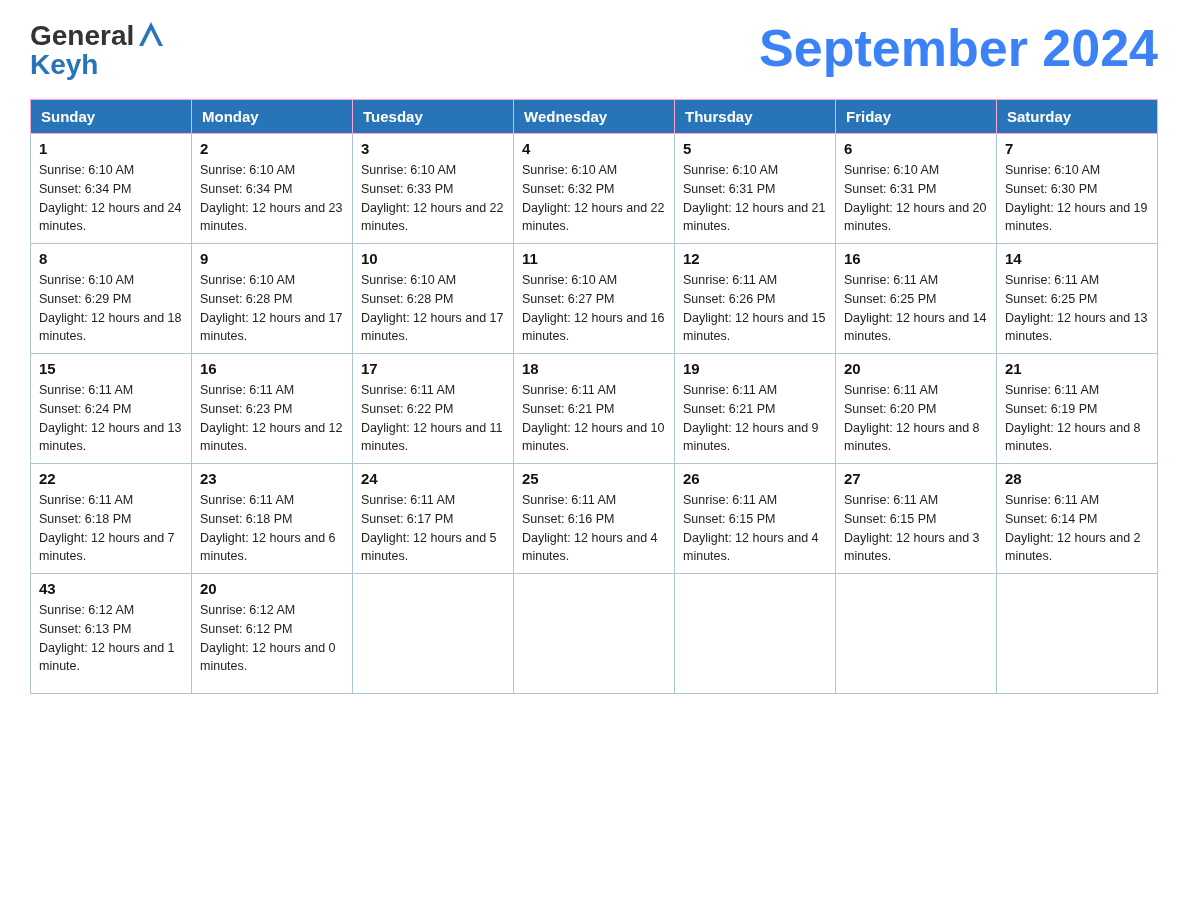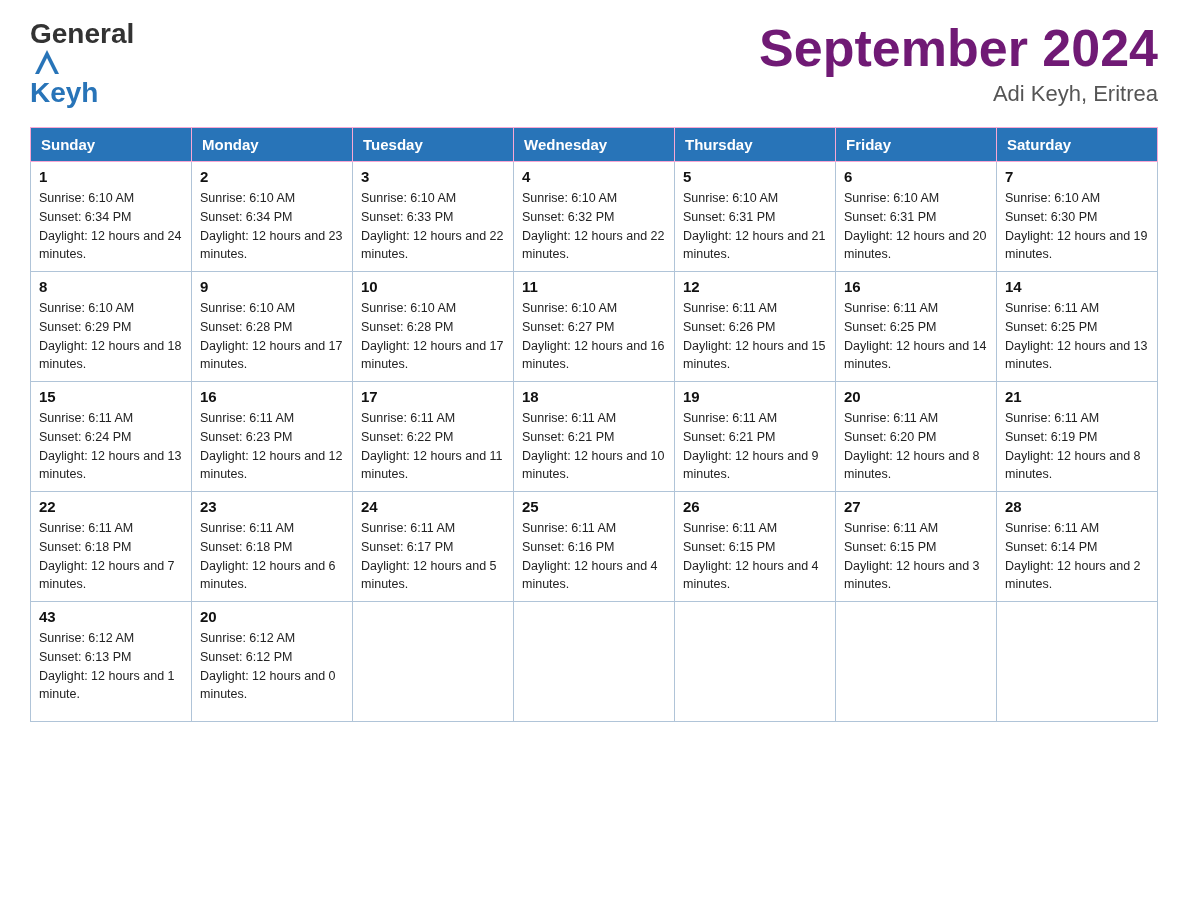--- a/index.html
+++ b/index.html
@@ -30,30 +30,29 @@
       font-weight: bold;
       color: #2874b8;
     }
     .logo-wrapper {
       display: flex;
       flex-direction: column;
       line-height: 1;
     }
     .logo-top-row {
       display: flex;
-      align-items: flex-start;
-      flex-direction: column;
+      align-items: center;
     }
     .title-section {
       text-align: right;
     }
     .calendar-title {
       font-size: 52px;
       font-weight: bold;
-      color: #701a75;
+      color: #3b82f6;
       line-height: 1.1;
     }
     .calendar-subtitle {
       font-size: 22px;
       color: #555;
       margin-top: 4px;
     }
     table {
       width: 100%;
       border-collapse: collapse;
@@ -106,21 +105,20 @@
           </svg>
         </span>
       </div>
       <div>
         <span class="logo-text-blue">Keyh</span>
       </div>
     </div>
   </div>
   <div class="title-section">
     <div class="calendar-title">September 2024</div>
-    <div class="calendar-subtitle">Adi Keyh, Eritrea</div>
   </div>
 </div>
 
 <table>
   <thead>
     <tr>
       <th>Sunday</th>
       <th>Monday</th>
       <th>Tuesday</th>
       <th>Wednesday</th>

